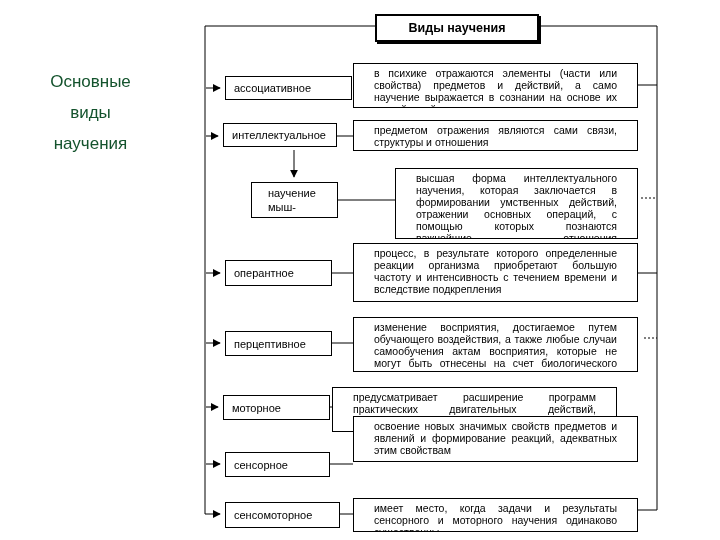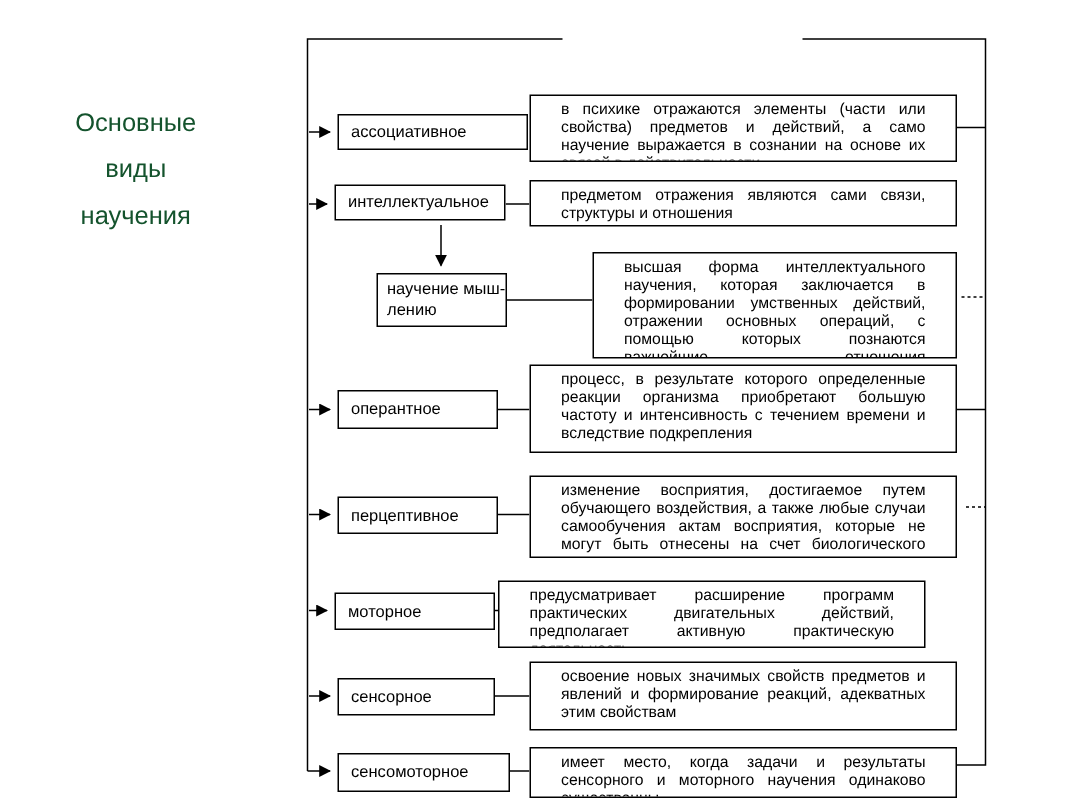--- a/index.html
+++ b/index.html
@@ -16,21 +16,21 @@
     position:absolute;left:375px;top:14px;width:160px;height:24px;
     border:2px solid #000;box-shadow:2px 2px 0 #000;background:#fff;
     display:flex;align-items:center;justify-content:center;
     font-weight:bold;font-size:12.5px;
   }
   .label-box{
     position:absolute;border:1px solid #000;background:#fff;
     display:flex;align-items:center;
     font-size:11px;padding-left:8px;box-sizing:border-box;overflow:hidden;
   }
-  .label-box.two-line{display:block;padding-top:3px;padding-left:6px;line-height:14px;}
+  .label-box.two-line{display:block;padding-top:3px;padding-left:16px;line-height:14px;}
   .desc-box{
     position:absolute;border:1px solid #000;background:#fff;
     font-size:10.5px;line-height:12px;text-align:justify;
     padding:3px 20px;box-sizing:border-box;overflow:hidden;
   }
 </style>
 </head>
 <body>
 
 <div id="canvas">
@@ -65,20 +65,23 @@
     <line x1="641" y1="198" x2="657" y2="198" stroke="#000" stroke-width="1" stroke-dasharray="2,2"></line>
     <line x1="644" y1="338" x2="657" y2="338" stroke="#000" stroke-width="1" stroke-dasharray="2,2"></line>
   </svg>
 
   <div class="heading">
     <span style="display:block">Основные</span>
     <span style="display:block">виды</span>
     <span style="display:block">научения</span>
   </div>
 
+  <div class="root-box">
+    <span>Виды научения</span>
+  </div>
 
   <div class="label-box" style="left:225px;top:76px;width:127px;height:24px">
     <span>ассоциативное</span>
   </div>
   <div class="label-box" style="left:223px;top:123px;width:114px;height:24px">
     <span>интеллектуальное</span>
   </div>
   <div class="label-box two-line" style="left:251px;top:182px;width:87px;height:36px">
     <span style="display:block">научение мыш-</span>
     <span style="display:block">лению</span>
@@ -98,16 +101,16 @@
   <div class="label-box" style="left:225px;top:502px;width:115px;height:26px">
     <span>сенсомоторное</span>
   </div>
 
   <div class="desc-box" style="left:353px;top:63px;width:285px;height:45px">в психике отражаются элементы (части или свойства) предметов и действий, а само научение выражается в сознании на основе их связей в действительности</div>
   <div class="desc-box" style="left:353px;top:120px;width:285px;height:31px">предметом отражения являются сами связи, структуры и отношения</div>
   <div class="desc-box" style="left:395px;top:168px;width:243px;height:71px">высшая форма интеллектуального научения, которая заключается в формировании умственных действий, отражении основных операций, с помощью которых познаются важнейшие отношения действительности</div>
   <div class="desc-box" style="left:353px;top:243px;width:285px;height:59px">процесс, в результате которого определенные реакции организма приобретают большую частоту и интенсивность с течением времени и вследствие подкрепления</div>
   <div class="desc-box" style="left:353px;top:317px;width:285px;height:55px">изменение восприятия, достигаемое путем обучающего воздействия, а также любые случаи самообучения актам восприятия, которые не могут быть отнесены на счет биологического созревания</div>
   <div class="desc-box" style="left:332px;top:387px;width:285px;height:45px">предусматривает расширение программ практических двигательных действий, предполагает активную практическую деятельность</div>
-  <div class="desc-box" style="left:353px;top:441px;width:285px;height:46px">освоение новых значимых свойств предметов и явлений и формирование реакций, адекватных этим свойствам</div>
+  <div class="desc-box" style="left:353px;top:416px;width:285px;height:46px">освоение новых значимых свойств предметов и явлений и формирование реакций, адекватных этим свойствам</div>
   <div class="desc-box" style="left:353px;top:498px;width:285px;height:34px">имеет место, когда задачи и результаты сенсорного и моторного научения одинаково существенны</div>
 
 </div>
 
 </body></html>

